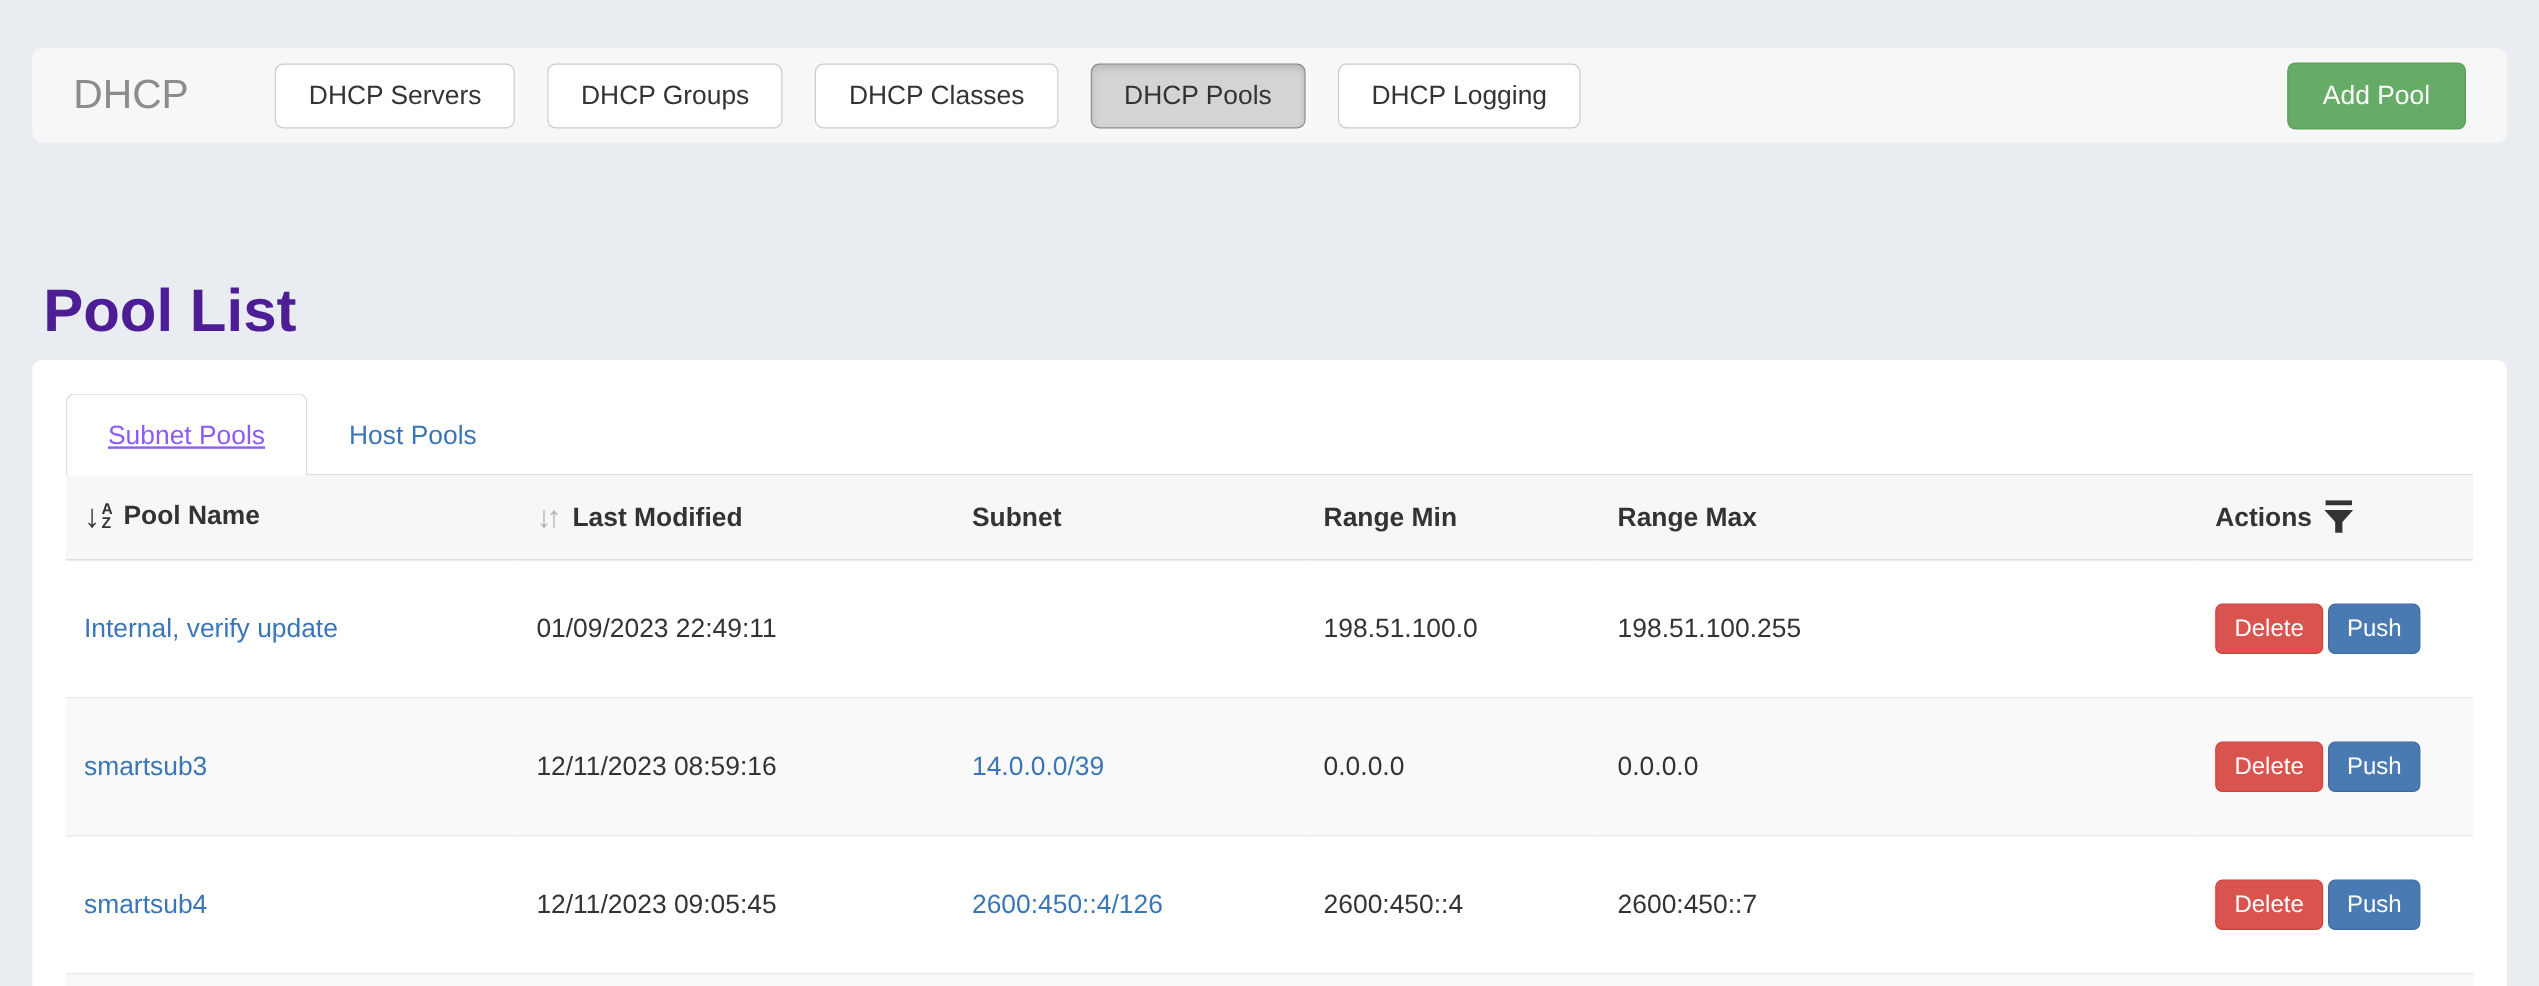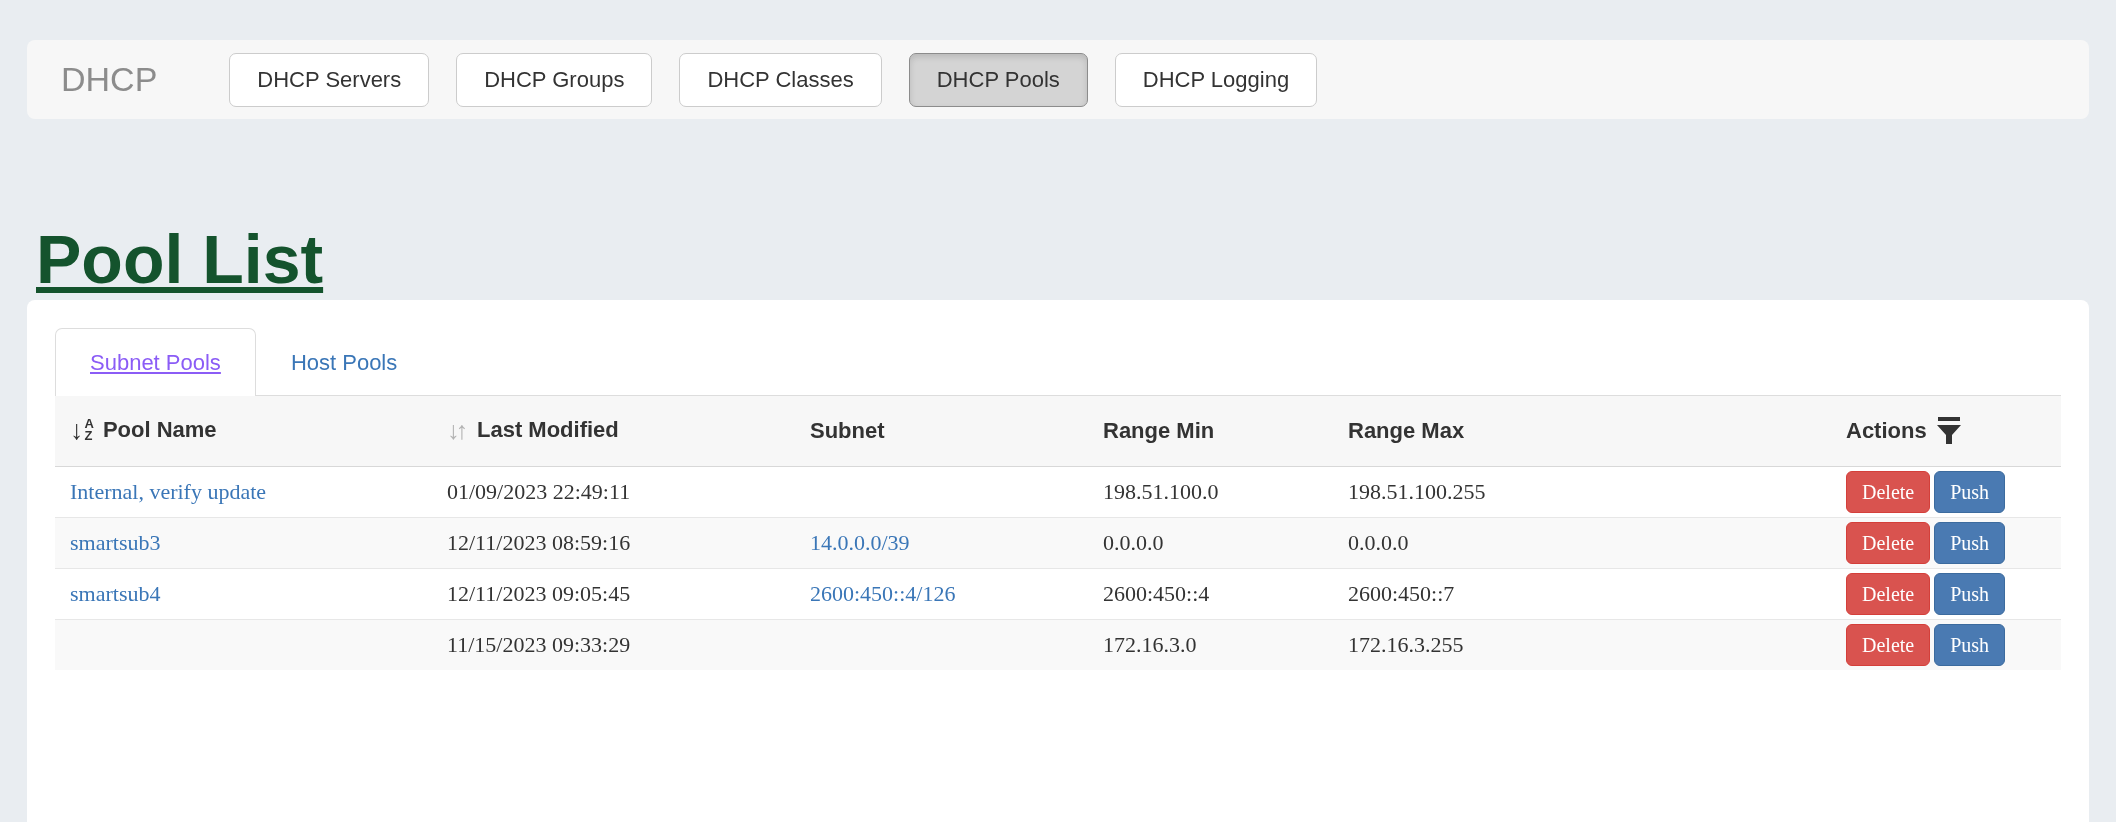--- a/index.html
+++ b/index.html
@@ -39,21 +39,21 @@
     box-shadow:inset 0 3px 6px rgba(0,0,0,.13);
   }
   .add-btn{
     margin-left:auto;background:var(--c-add);border:1px solid var(--c-add-border);
     color:#fff;border-radius:7px;font-size:22px;padding:14px 29px;line-height:26px;
     font-family:inherit;cursor:pointer;white-space:nowrap;
   }
   
   .page-title{
     position:absolute;left:36px;top:228px;margin:0;
-    font-size:68px;font-weight:bold;color:#14532d;line-height:62px;text-decoration:underline;
+    font-size:50px;font-weight:bold;color:#4c1d95;line-height:62px;
   }
   
   .card{
     position:absolute;left:27px;top:300px;width:2062px;height:620px;
     background:#fff;border-radius:8px 8px 0 0;padding:28px 28px 0 28px;
   }
   .tab-bar{display:flex;align-items:flex-end;border-bottom:1px solid var(--c-border);}
   .tab{
     font-size:22px;line-height:27px;padding:20px 34px;cursor:pointer;
     border:1px solid transparent;border-bottom:none;margin-bottom:-1px;
@@ -65,22 +65,22 @@
     text-decoration:underline;
   }
   
   table{width:100%;border-collapse:collapse;table-layout:fixed;}
   th{
     background:var(--c-headbg);text-align:left;font-size:22px;font-weight:bold;
     padding:20px 15px;border-bottom:1px solid #d8d8d8;line-height:28px;
     white-space:nowrap;
   }
   td{
-    font-size:22px;padding:4px 15px;line-height:28px;border-top:1px solid #e7e7e7;
-    white-space:nowrap;overflow:hidden;font-family:Liberation Serif, serif;
+    font-size:22px;padding:36px 15px;line-height:28px;border-top:1px solid #e7e7e7;
+    white-space:nowrap;overflow:hidden;
   }
   tbody tr:first-child td{border-top:none;}
   tbody tr:nth-child(even){background:var(--c-stripe);}
   a.cell-link{color:var(--c-link);text-decoration:none;cursor:pointer;}
   .th-inner{display:inline-flex;align-items:center;gap:9px;}
   
   .sort-alpha{display:inline-flex;align-items:center;color:#333;}
   .sort-alpha .arrow{font-size:27px;font-weight:bold;line-height:27px;}
   .sort-alpha .az{display:inline-flex;flex-direction:column;font-size:13px;line-height:12px;font-weight:bold;margin-left:1px;}
   
@@ -99,20 +99,21 @@
 
 <div class="topbar">
   <span class="brand">DHCP</span>
   <div class="navbtns">
     <button class="nav-btn">DHCP Servers</button>
     <button class="nav-btn">DHCP Groups</button>
     <button class="nav-btn">DHCP Classes</button>
     <button class="nav-btn active">DHCP Pools</button>
     <button class="nav-btn">DHCP Logging</button>
   </div>
+  <button class="add-btn">Add Pool</button>
 </div>
 
 <h1 class="page-title">Pool List</h1>
 
 <div class="card">
   <div class="tab-bar">
     <button class="tab active">Subnet Pools</button>
     <button class="tab">Host Pools</button>
   </div>
 

